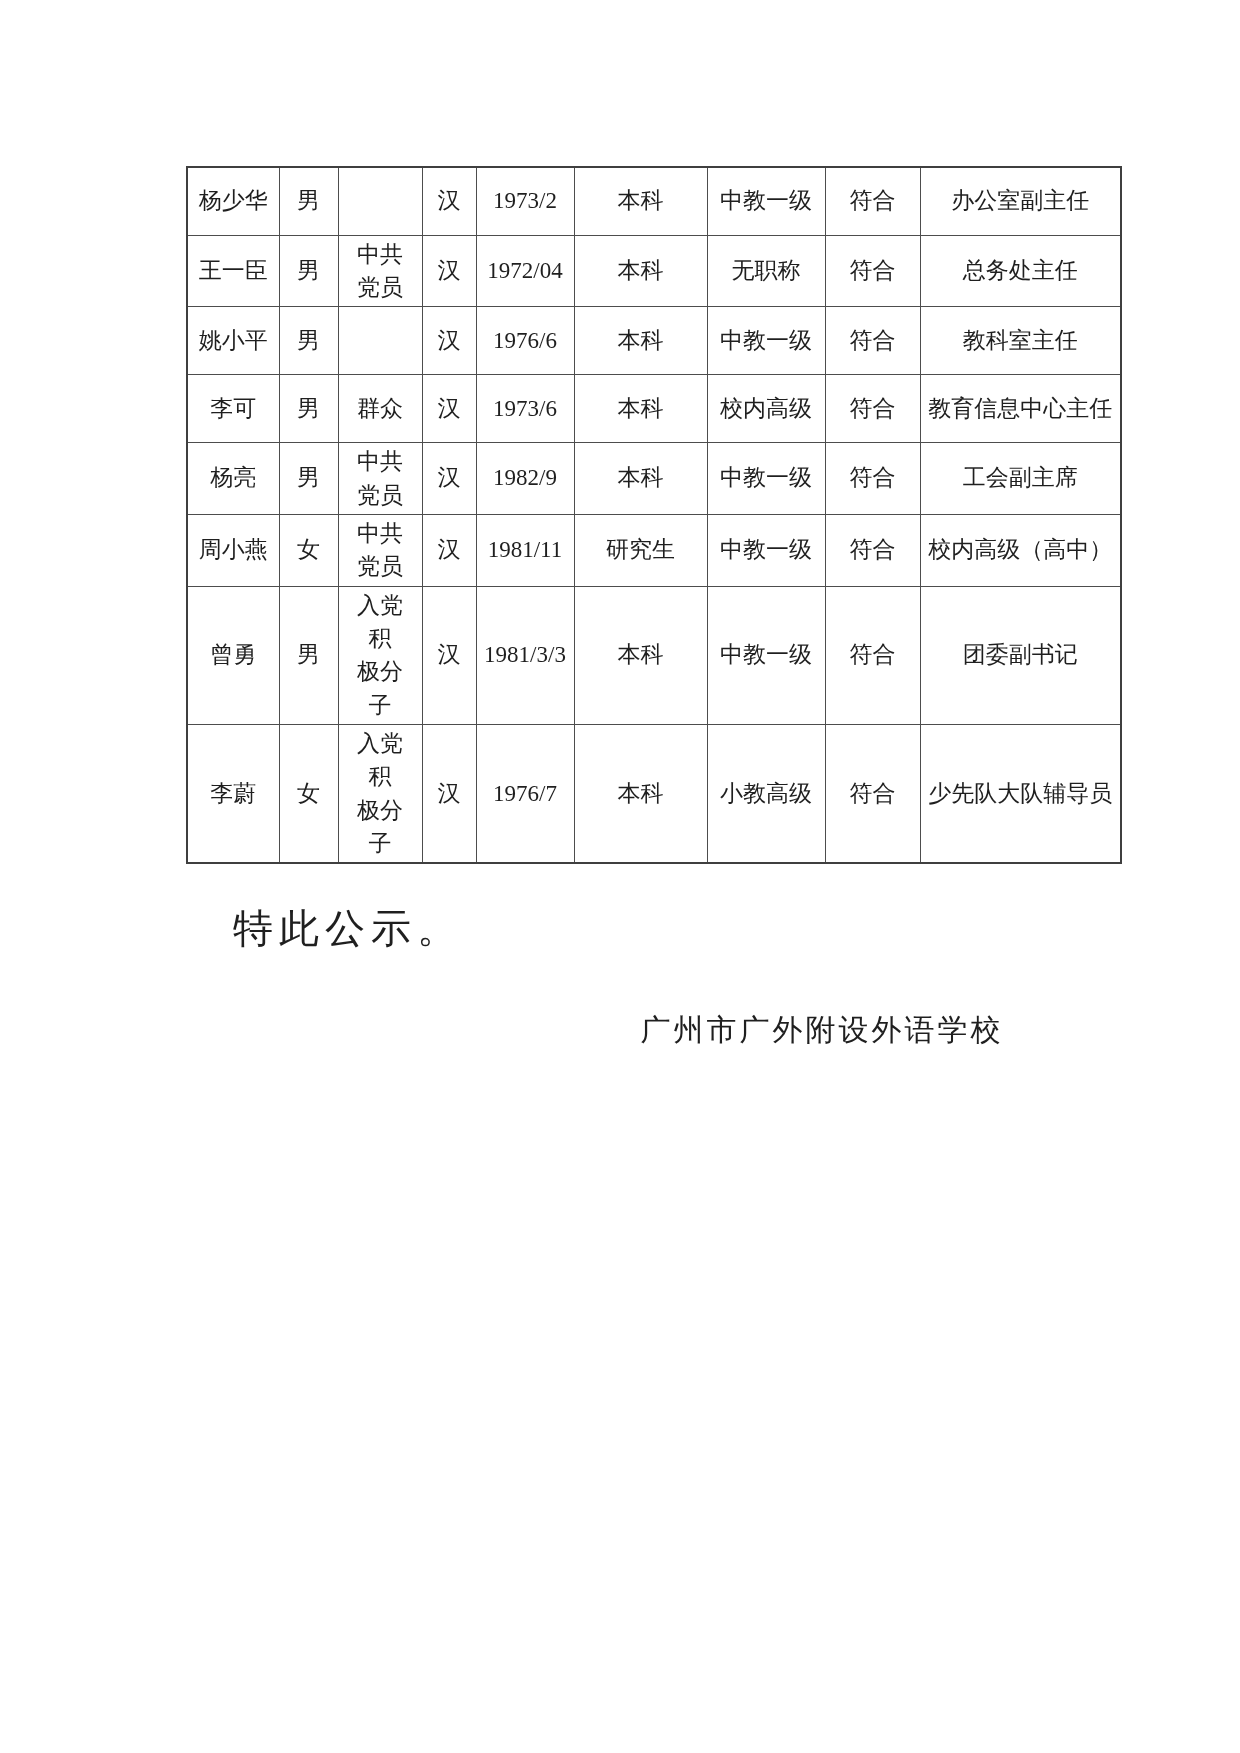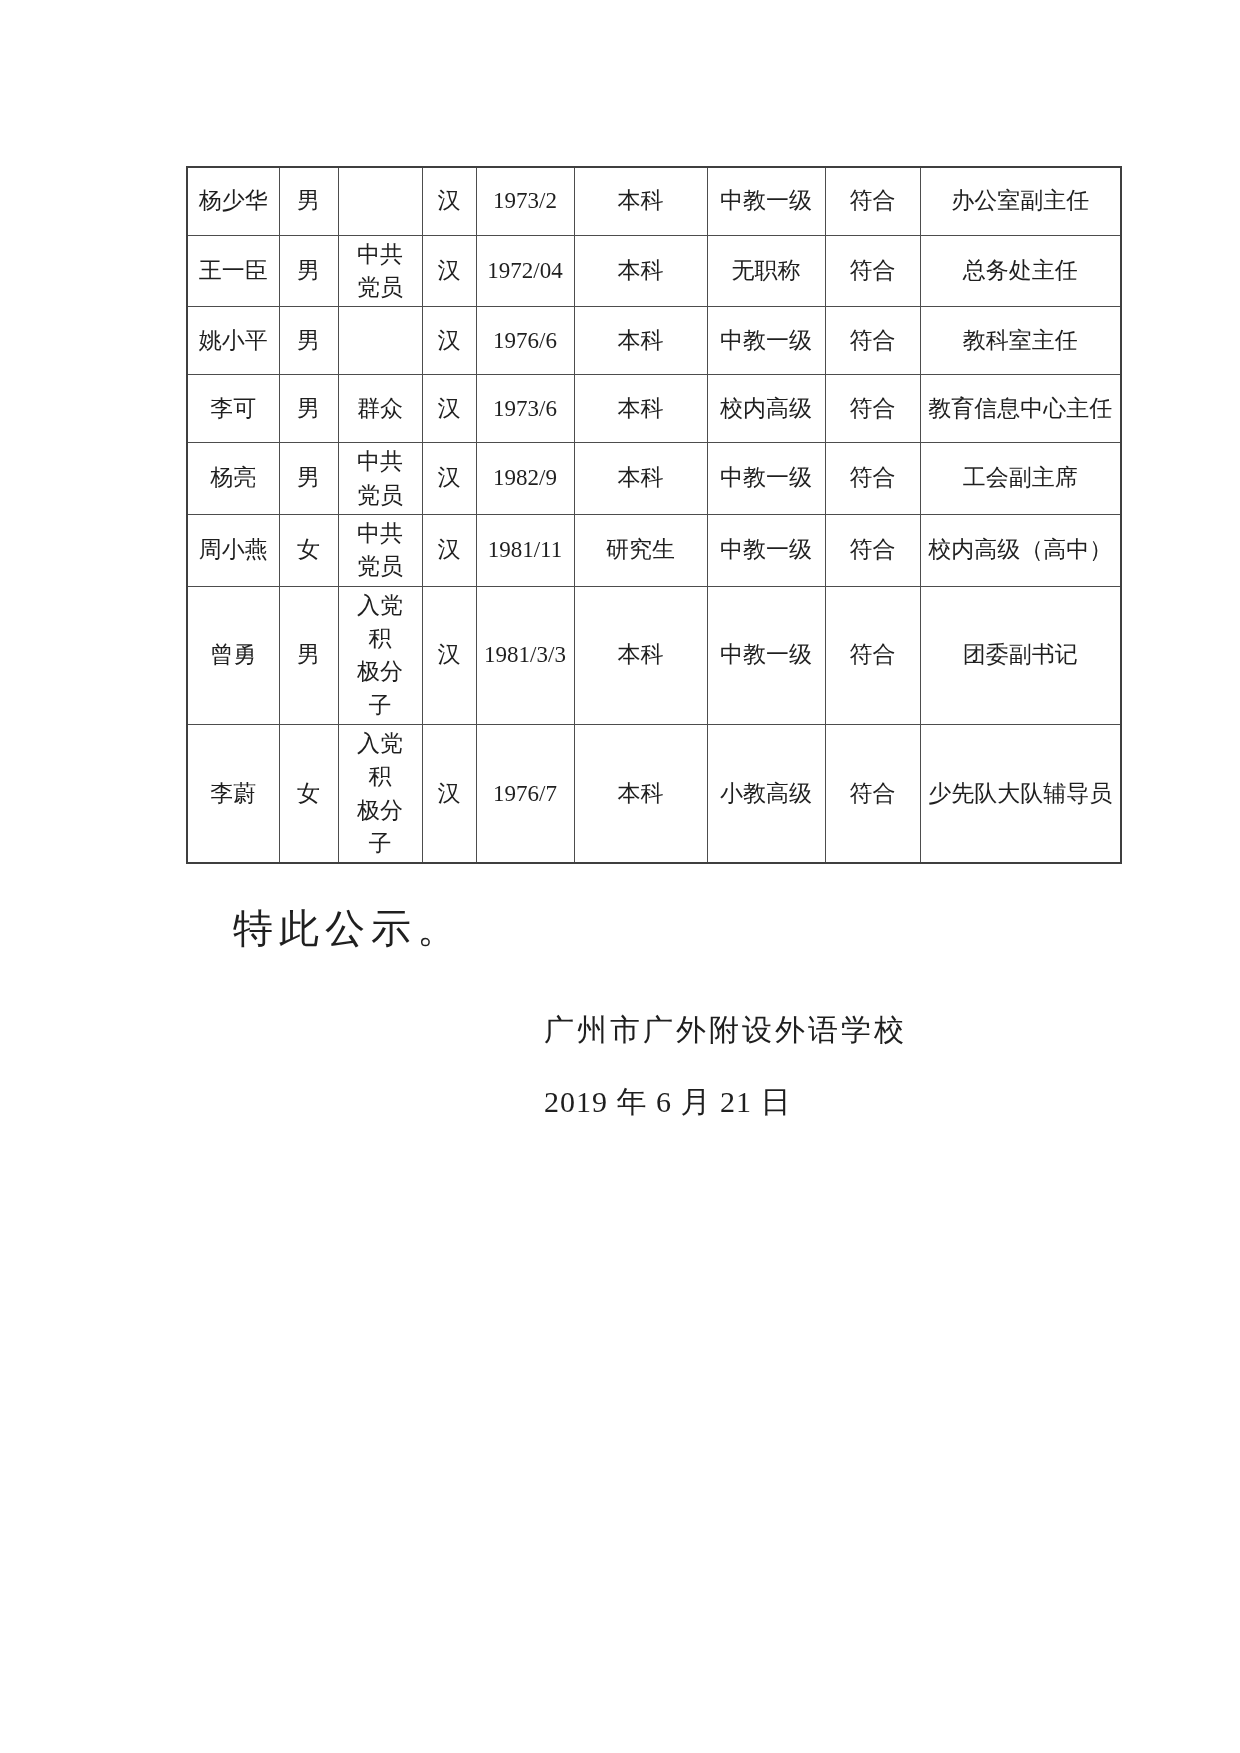--- a/index.html
+++ b/index.html
@@ -46,23 +46,24 @@
   }
   .closing-line {
     position: absolute;
     left: 233px;
     top: 901px;
     font-size: 40px;
     letter-spacing: 6px;
   }
   .signature-block {
     position: absolute;
-    left: 544px;
+    left: 564px;
     top: 1010px;
     width: 516px;
+    text-align: center;
   }
   .signature-org {
     font-size: 30px;
     letter-spacing: 3px;
   }
   .signature-date {
     margin-top: 31px;
     font-size: 30px;
     letter-spacing: 1px;
   }
@@ -187,16 +188,15 @@
       <td class="cell-compliance">符合</td>
       <td class="cell-position">少先队大队辅导员</td>
     </tr>
   </tbody>
   </table>
 
   <div class="closing-line">特此公示。</div>
 
   <div class="signature-block">
     <div class="signature-org">广州市广外附设外语学校</div>
-    <div class="signature-date">2019 年 6 月 21 日</div>
   </div>
 
 </div>
 
 </body></html>

